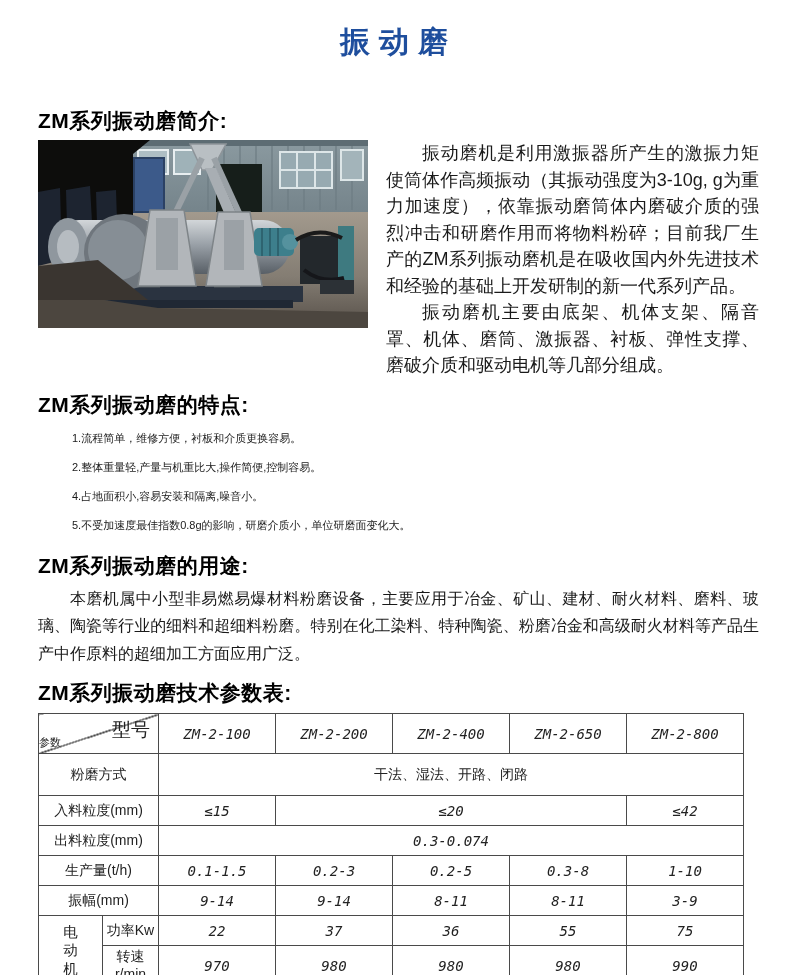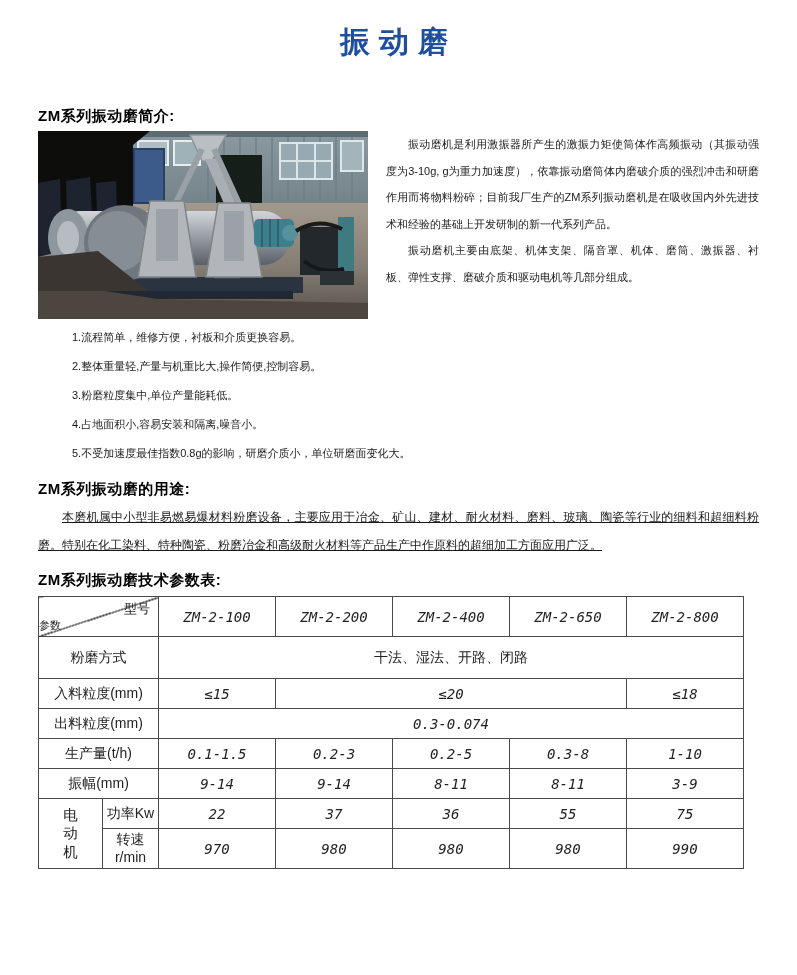--- a/index.html
+++ b/index.html
@@ -17,60 +17,59 @@
   .title {
     margin-top: 22px;
     text-align: center;
     font-size: 30px;
     font-weight: bold;
     letter-spacing: 9px;
     color: #1e4e9d;
   }
   .content { padding: 0 38px; }
   h2.sec-heading {
-    font-size: 15px;
+    font-size: 21px;
     font-weight: bold;
     color: #000;
     margin-top: 12px;
     margin-bottom: 5px;
     letter-spacing: 0.5px;
   }
   .intro-heading { margin-top: 44px !important; }
   .intro-row { display: flex; gap: 18px; align-items: flex-start; }
   .photo-frame {
     flex: 0 0 330px;
     width: 330px; height: 188px;
     overflow: hidden;
     background: #6b6560;
   }
   .photo-frame svg { display: block; }
   .intro-text { flex: 1; }
   .intro-text p {
     text-indent: 2em;
     text-align: justify;
-    font-size: 11px;
+    font-size: 18px;
     line-height: 26.5px;
     color: #1a1a1a;
   }
   .features-list {
     list-style: none;
     padding-left: 34px;
     font-size: 11px;
     line-height: 29px;
     color: #1a1a1a;
     margin-top: 4px;
   }
   .usage-para {
     text-indent: 2em;
     text-align: justify;
-    font-size: 12px;
+    font-size: 16px;
     line-height: 27.5px;
     color: #1a1a1a;
     margin-bottom: 2px;
-    text-decoration: underline;
   }
   table.specs {
     border-collapse: collapse;
     table-layout: fixed;
     width: 705px;
     margin-top: 6px;
     color: #222;
   }
   table.specs th, table.specs td {
     border: 1px solid #4a4a4a;
@@ -88,21 +87,21 @@
   th.corner {
     position: relative;
     padding: 0;
     background:
       linear-gradient(to bottom right,
         transparent calc(50% - 0.7px),
         #4a4a4a calc(50% - 0.7px),
         #4a4a4a calc(50% + 0.7px),
         transparent calc(50% + 0.7px));
   }
-  th.corner .c-top    { position: absolute; top: 3px;  right: 8px; font-size: 13px; text-align: right; }
+  th.corner .c-top    { position: absolute; top: 3px;  right: 8px; font-size: 19px; text-align: right; }
   th.corner .c-bottom { position: absolute; bottom: 3px; left: 0; font-size: 11px; }
   td.motor-cell span.vstack {
     display: inline-block;
     width: 17px;
     word-break: break-all;
     line-height: 1.25;
     font-size: 14.5px;
   }
   tr.h-head  { height: 40px; }
   tr.h-35 { height: 42px; }
@@ -225,24 +224,24 @@
           <polygon points="0,126 60,120 110,160 0,160" fill="#3a3530"></polygon>
         </svg>
       </div>
 
       <div class="intro-text">
         <p>振动磨机是利用激振器所产生的激振力矩使筒体作高频振动（其振动强度为3-10g, g为重力加速度），依靠振动磨筒体内磨破介质的强烈冲击和研磨作用而将物料粉碎；目前我厂生产的ZM系列振动磨机是在吸收国内外先进技术和经验的基础上开发研制的新一代系列产品。</p>
         <p>振动磨机主要由底架、机体支架、隔音罩、机体、磨筒、激振器、衬板、弹性支撑、磨破介质和驱动电机等几部分组成。</p>
       </div>
     </div>
 
+    <h2 class="sec-heading">ZM系列振动磨的特点:</h2>
     <ul class="features-list">
       <li>1.流程简单，维修方便，衬板和介质更换容易。</li>
       <li>2.整体重量轻,产量与机重比大,操作简便,控制容易。</li>
-      <li>3.粉磨粒度集中,单位产量能耗低。</li>
       <li>4.占地面积小,容易安装和隔离,噪音小。</li>
       <li>5.不受加速度最佳指数0.8g的影响，研磨介质小，单位研磨面变化大。</li>
     </ul>
 
     <h2 class="sec-heading">ZM系列振动磨的用途:</h2>
     <p class="usage-para">本磨机属中小型非易燃易爆材料粉磨设备，主要应用于冶金、矿山、建材、耐火材料、磨料、玻璃、陶瓷等行业的细料和超细料粉磨。特别在化工染料、特种陶瓷、粉磨冶金和高级耐火材料等产品生产中作原料的超细加工方面应用广泛。</p>
 
     <h2 class="sec-heading">ZM系列振动磨技术参数表:</h2>
 
     <table class="specs">
@@ -268,21 +267,21 @@
         <th class="num">ZM-2-800</th>
       </tr>
       <tr class="h-35">
         <td class="lbl" colspan="2">粉磨方式</td>
         <td colspan="5">干法、湿法、开路、闭路</td>
       </tr>
       <tr class="h-30">
         <td class="lbl" colspan="2">入料粒度(mm)</td>
         <td class="num">≤15</td>
         <td class="num" colspan="3">≤20</td>
-        <td class="num">≤18</td>
+        <td class="num">≤42</td>
       </tr>
       <tr class="h-30">
         <td class="lbl" colspan="2">出料粒度(mm)</td>
         <td class="num" colspan="5">0.3-0.074</td>
       </tr>
       <tr class="h-30">
         <td class="lbl" colspan="2">生产量(t/h)</td>
         <td class="num">0.1-1.5</td>
         <td class="num">0.2-3</td>
         <td class="num">0.2-5</td>

